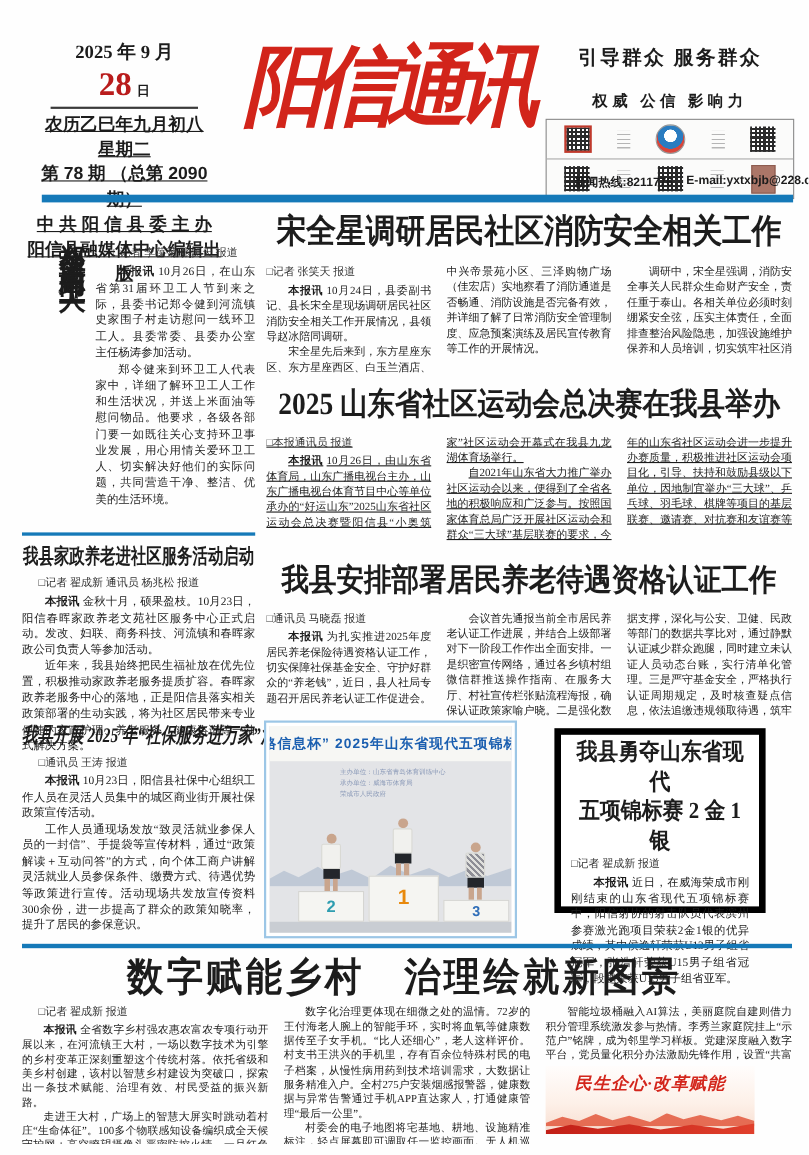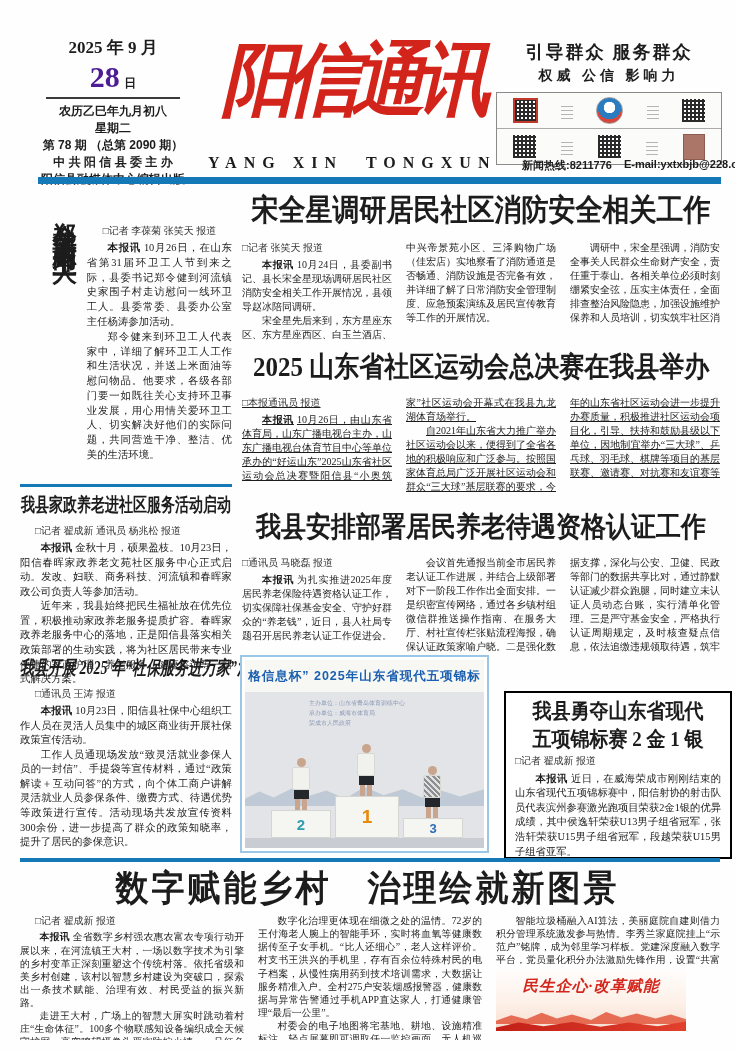--- a/index.html
+++ b/index.html
@@ -3,32 +3,32 @@
 <meta charset="utf-8">
 <style>
   html,body{margin:0;padding:0;background:#ffffff;}
   .page{position:relative;width:735px;height:1050px;background:#fefefe;overflow:hidden;
         font-family:"Liberation Serif",serif;color:#1c1c1c;}
   
   .date-block{position:absolute;left:20px;top:36px;width:186px;text-align:center;
               font-family:"Liberation Sans",sans-serif;font-weight:bold;}
   .date-month{font-size:17px;font-family:"Liberation Serif",serif;font-weight:bold;}
   .date-day-row{margin-top:1px;}
-  .date-day{font-size:30px;color:#4c1d95;font-weight:bold;font-family:"Liberation Serif",serif;}
+  .date-day{font-size:30px;color:#b91c1c;font-weight:bold;font-family:"Liberation Serif",serif;}
   .date-day-unit{font-size:12px;font-weight:bold;}
   .date-rule{border:none;border-top:2px solid #3a3a3a;margin:3px 26px 4px 26px;}
-  .date-block .hline{font-size:12px;line-height:1.42;}
+  .date-block .hline{font-size:16px;line-height:1.42;text-decoration:underline;}
   .masthead-wrap{position:absolute;left:204px;top:34px;width:294px;text-align:center;}
   .masthead-title{font-size:74px;line-height:1.25;color:#d2241a;font-weight:900;font-style:italic;
                   letter-spacing:-9px;transform:scaleY(1.08);white-space:nowrap;}
   .pinyin-row{position:absolute;left:208px;top:153px;width:282px;text-align:center;
               font-size:16px;font-weight:bold;letter-spacing:7px;white-space:nowrap;}
   .header-right{position:absolute;left:496px;top:40px;width:226px;text-align:center;}
   .slogan1{font-family:"Liberation Sans",sans-serif;font-size:18px;font-weight:900;letter-spacing:2px;}
-  .slogan2{font-size:14px;font-weight:bold;letter-spacing:4px;margin-top:3px;}
+  .slogan2{font-size:14px;font-weight:bold;letter-spacing:4px;margin-top:19px;}
   .qr-panel{margin-top:7px;border:1px solid #8a8a8a;background:#fbfbfa;}
   .qr-row{height:31px;display:flex;align-items:center;justify-content:space-around;padding:2px 4px;}
   .qr-row.first{border-bottom:1px solid #aaa;}
   .qr{width:23px;height:23px;background:
       repeating-linear-gradient(0deg,#2a2a2a 0 2px,rgba(255,255,255,0) 2px 4px),
       repeating-linear-gradient(90deg,#2a2a2a 0 2px,#ffffff 2px 4px);}
   .qr.red-frame{border:2px solid #c0392b;width:21px;height:21px;}
   .cap{width:12px;height:16px;background:repeating-linear-gradient(0deg,#b5b5b5 0 1px,rgba(0,0,0,0) 1px 4px);}
   .logo-circle{width:25px;height:25px;border-radius:50%;
       background:radial-gradient(circle at 50% 38%,#ffffff 0 28%,#2a7cc0 30% 58%,#d8453a 60% 100%);
@@ -62,21 +62,21 @@
   .art-pension{top:510px;}
   .big-head{font-size:27px;font-weight:900;text-align:center;transform:scaleY(1.12);
             margin:0;white-space:nowrap;}
   .big-head.mid{font-size:25px;}
   .cols3{margin-top:13px;column-count:3;column-gap:14px;font-size:10px;line-height:1.4;
          text-align:justify;overflow:hidden;}
   .art-fire .cols3{max-height:102px;}
   .art-sports .cols3{max-height:108px;text-decoration:underline;}
   .art-pension .cols3{max-height:98px;}
   
-  .photo-box{position:absolute;left:240px;top:655px;width:249px;height:198px;
+  .photo-box{position:absolute;left:240px;top:655px;width:230px;height:198px;
              border:2px solid #9cc6e6;background:#fff;padding:3px;box-sizing:border-box;}
   .photo{position:relative;width:100%;height:100%;background:#e3e4e7;overflow:hidden;}
   .photo-banner{position:absolute;top:0;left:0;right:0;height:32px;background:#f7f7f4;
                 color:#1b5fb0;font-weight:900;font-size:12.5px;letter-spacing:1px;
                 display:flex;align-items:center;justify-content:center;white-space:nowrap;overflow:hidden;
                 font-family:"Liberation Sans",sans-serif;}
   .photo-info{position:absolute;top:38px;left:64px;font-size:6px;color:#8b9ab8;line-height:1.7;text-align:left;}
   .photo-skyline{position:absolute;bottom:42px;left:0;right:0;height:24px;background:#a9b7cc;opacity:.6;
       clip-path:polygon(0 70%,6% 40%,12% 65%,20% 25%,26% 60%,34% 35%,42% 70%,50% 20%,58% 55%,66% 30%,74% 65%,82% 35%,90% 60%,100% 30%,100% 100%,0 100%);}
   .photo-floor{position:absolute;bottom:0;left:0;right:0;height:10px;background:#c9cdd3;}
@@ -88,22 +88,22 @@
   .person{position:absolute;width:20px;display:flex;flex-direction:column;align-items:center;}
   .person.w2{left:46px;bottom:36px;}
   .person.w1{left:111px;bottom:50px;}
   .person.w3{left:177px;bottom:28px;}
   .p-head{width:9px;height:9px;border-radius:50%;background:#c9a58d;}
   .p-torso{width:16px;height:21px;border-radius:2px;background:#f1f1ee;border:1px solid #d9d9d4;}
   .p-torso.pattern{background:repeating-linear-gradient(45deg,#8e8e96 0 2px,#e0e0dd 2px 4px);}
   .p-shorts{width:15px;height:9px;background:#23262b;}
   .p-legs{width:12px;height:13px;background:linear-gradient(90deg,#c9a58d 0 38%,rgba(0,0,0,0) 38% 62%,#c9a58d 62% 100%);}
   
-  .pentathlon-box{position:absolute;left:504px;top:662px;width:228px;height:168px;box-sizing:border-box;
-                  border:2px solid #000000;padding:8px 9px 6px 9px;background:#fff;margin-top:29px;}
+  .pentathlon-box{position:absolute;left:504px;top:662px;width:192px;height:168px;box-sizing:border-box;
+                  border:6px solid #000000;padding:8px 9px 6px 9px;background:#fff;}
   .pent-head{font-size:19px;font-weight:900;text-align:center;line-height:1.3;margin:0;transform:scaleY(1.1);}
   .pent-body{font-size:10.3px;line-height:1.42;margin-top:4px;}
   
   .full-divider{position:absolute;left:20px;top:858px;width:700px;height:4px;background:#1579b8;}
   .bottom-head{position:absolute;left:0;top:866px;width:735px;text-align:center;
                font-size:33px;font-weight:900;letter-spacing:3px;transform:scaleY(1.08);margin:0;}
   .bottom-cols{position:absolute;left:20px;top:914px;width:700px;display:flex;gap:14px;}
   .bcol{width:224px;font-size:9.8px;line-height:1.34;text-align:justify;}
   .bcol .clip{overflow:hidden;}
   .bcol1 .clip,.bcol2 .clip{max-height:126px;}
@@ -132,21 +132,20 @@
     <div class="hline">农历乙巳年九月初八</div>
     <div class="hline">星期二</div>
     <div class="hline">第 78 期 （总第 2090 期）</div>
     <div class="hline">中 共 阳 信 县 委 主 办</div>
     <div class="hline">阳信县融媒体中心编辑出版</div>
   </div>
 
   <div class="masthead-wrap">
     <div class="masthead-title">阳信通讯</div>
   </div>
-  <div class="pinyin-row">YANG XIN　TONGXUN</div>
 
   <div class="header-right">
     <div class="slogan1">引导群众 服务群众</div>
     <div class="slogan2">权威 公信 影响力</div>
     <div class="qr-panel">
       <div class="qr-row first">
         <span class="qr red-frame"></span>
         <span class="cap"></span>
         <span class="logo-circle"></span>
         <span class="cap"></span>

